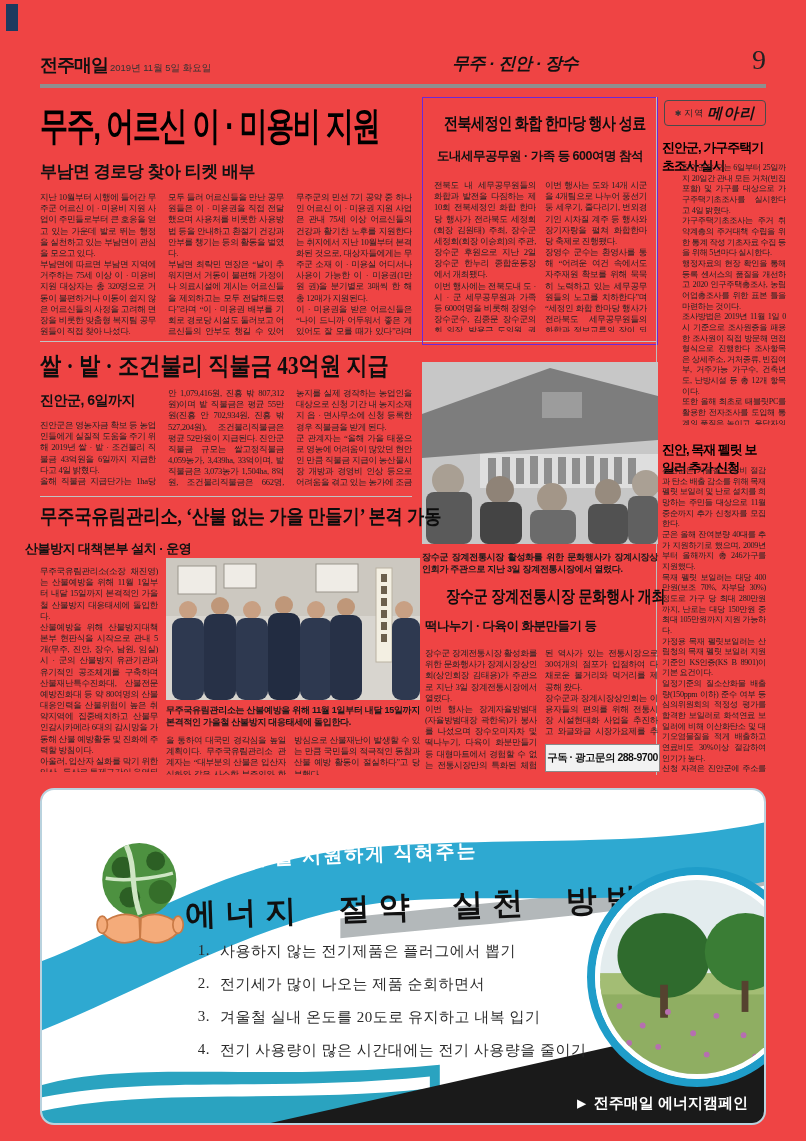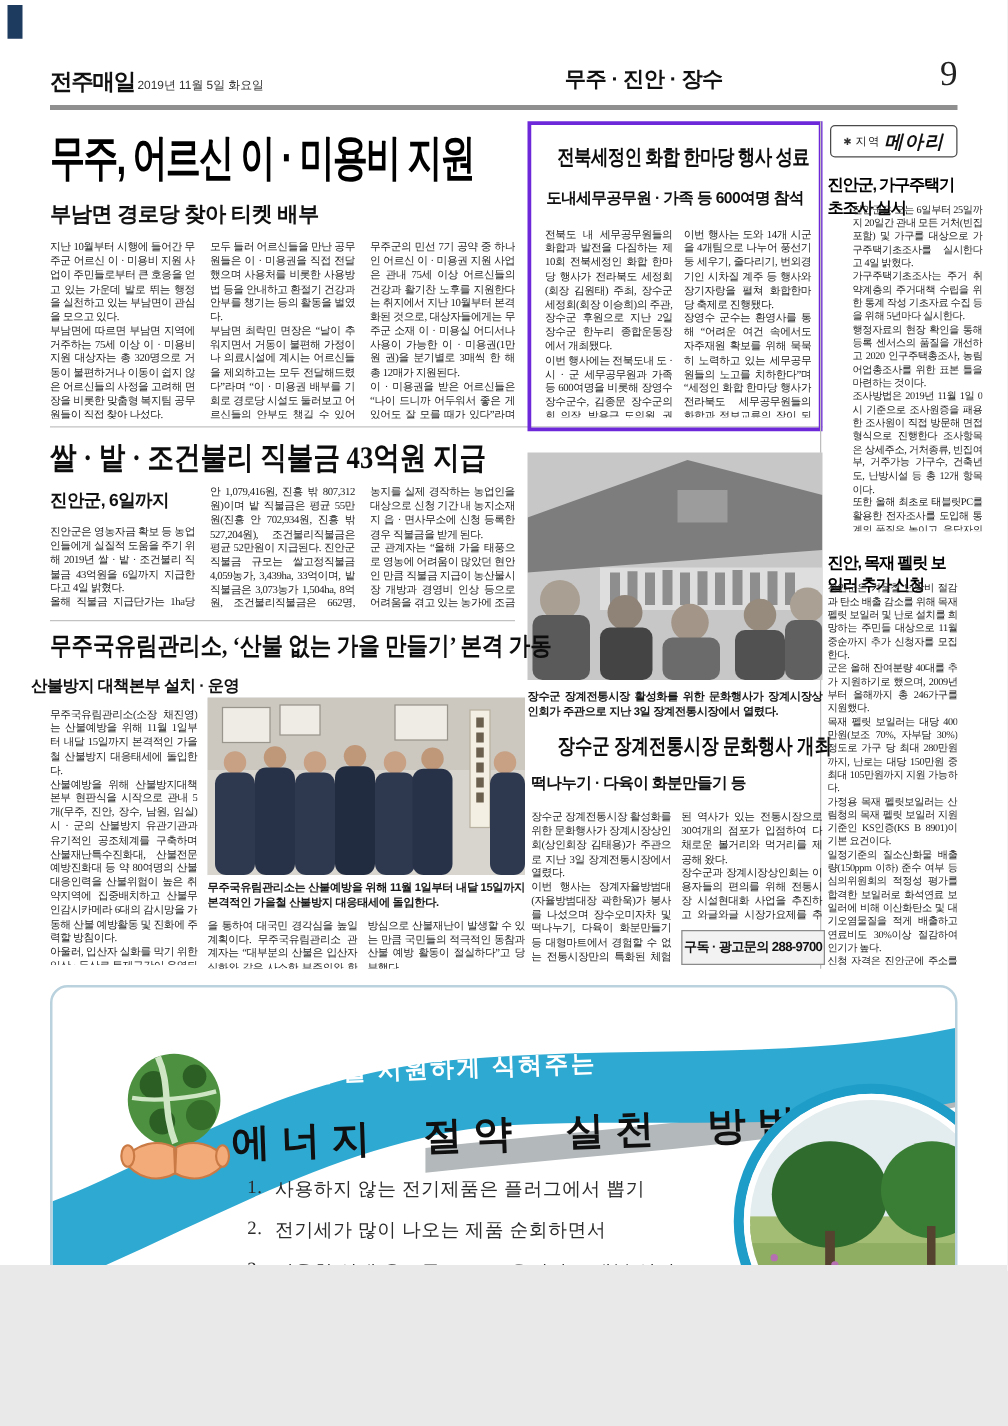--- a/index.html
+++ b/index.html
@@ -1,38 +1,38 @@
 <!DOCTYPE html>
 <html><head>
 <meta charset="utf-8">
 <style>
   html,body{margin:0;padding:0;background:#e9e9e9;}
-  .page{position:relative;width:806px;height:1012px;background:#ffffff;margin:0 auto;
+  .page{position:relative;width:806px;height:1141px;background:#ef4444;margin:0 auto;
         overflow:hidden;font-family:"Liberation Sans",sans-serif;}
   .abs{position:absolute;}
   
   .print-mark{left:6px;top:4px;width:12px;height:27px;background:#1d3a5f;}
   .hdr-rule{left:40px;top:84px;width:726px;height:4px;background:#8f8f8f;}
   .masthead{left:40px;top:53px;font-size:18px;font-weight:900;letter-spacing:-1px;color:#111;}
   .issue-date{left:110px;top:62px;font-size:9.5px;color:#333;}
-  .section-title{left:440px;top:52px;width:150px;text-align:center;font-size:17px;font-weight:800;color:#111;letter-spacing:-0.5px;}
+  .section-title{left:440px;top:52px;width:150px;text-align:center;font-size:17px;font-weight:800;color:#111;letter-spacing:-0.5px;font-style:italic;}
   .page-number{left:716px;top:44px;width:50px;text-align:right;font-family:"Liberation Serif",serif;font-size:28px;color:#222;}
   
   .news-body{font-family:"Liberation Serif",serif;font-size:8.6px;line-height:1.3;
              letter-spacing:-0.3px;text-align:justify;white-space:pre-line;color:#222;overflow:hidden;}
   .subhead-sans{font-weight:800;color:#111;letter-spacing:-0.5px;}
   .h-serif{font-family:"Liberation Serif",serif;font-weight:700;color:#0d0d0d;white-space:nowrap;}
   .caption{font-size:9px;font-weight:700;line-height:1.35;color:#1a1a1a;letter-spacing:-0.3px;text-align:justify;}
   .rule{background:#c2c2c2;}
   
   .h-main{left:40px;top:99px;font-size:39px;font-weight:900;letter-spacing:-2px;color:#000;
           white-space:nowrap;transform:scaleX(0.72);transform-origin:left top;}
   .main-subhead{left:40px;top:160px;font-size:17px;text-align:center;}
   
-  .sejong-box{left:422px;top:97px;width:236px;height:248px;border:3px solid #6d28d9;box-sizing:border-box;}
+  .sejong-box{left:422px;top:97px;width:236px;height:248px;border:1px solid #6d28d9;box-sizing:border-box;}
   .sejong-title{left:0;right:0;top:14px;text-align:center;font-size:17px;letter-spacing:-0.5px;
                 transform:scaleX(0.82);transform-origin:center top;}
   .sejong-sub{left:0;right:0;top:50px;text-align:center;font-size:12.5px;}
   
   .sb-vrule{left:656px;top:97px;width:1px;height:678px;background:#bdbdbd;}
   .sb-label{left:664px;top:100px;width:100px;height:24px;border:1.5px solid #4a4a4a;border-radius:4px;
             display:flex;align-items:center;justify-content:center;gap:3px;}
   .sb-label .star{font-size:8px;color:#333;}
   .sb-label .pfx{font-size:9px;color:#222;letter-spacing:1px;text-align:right;}
   .sb-label .ttl{font-family:"Liberation Serif",serif;font-style:italic;font-weight:700;font-size:15px;color:#111;letter-spacing:1px;}

